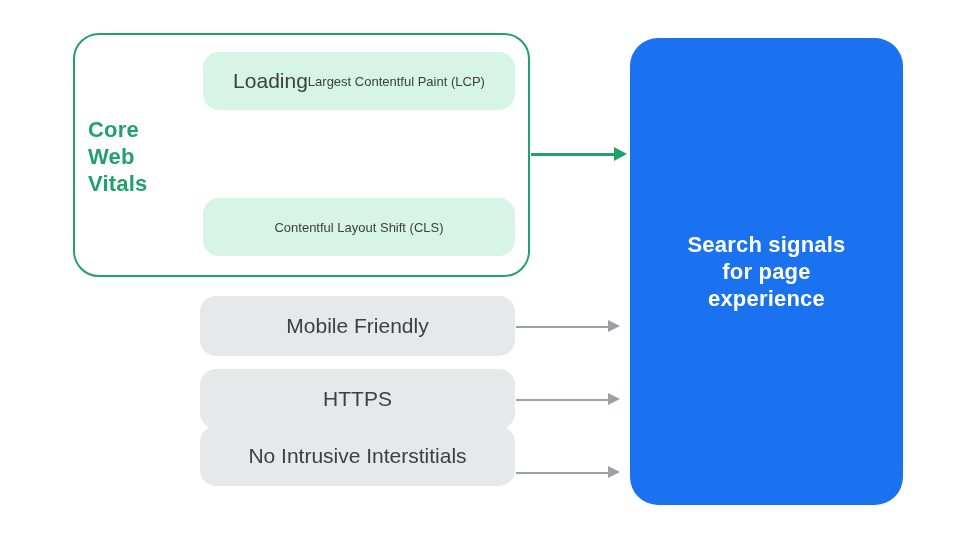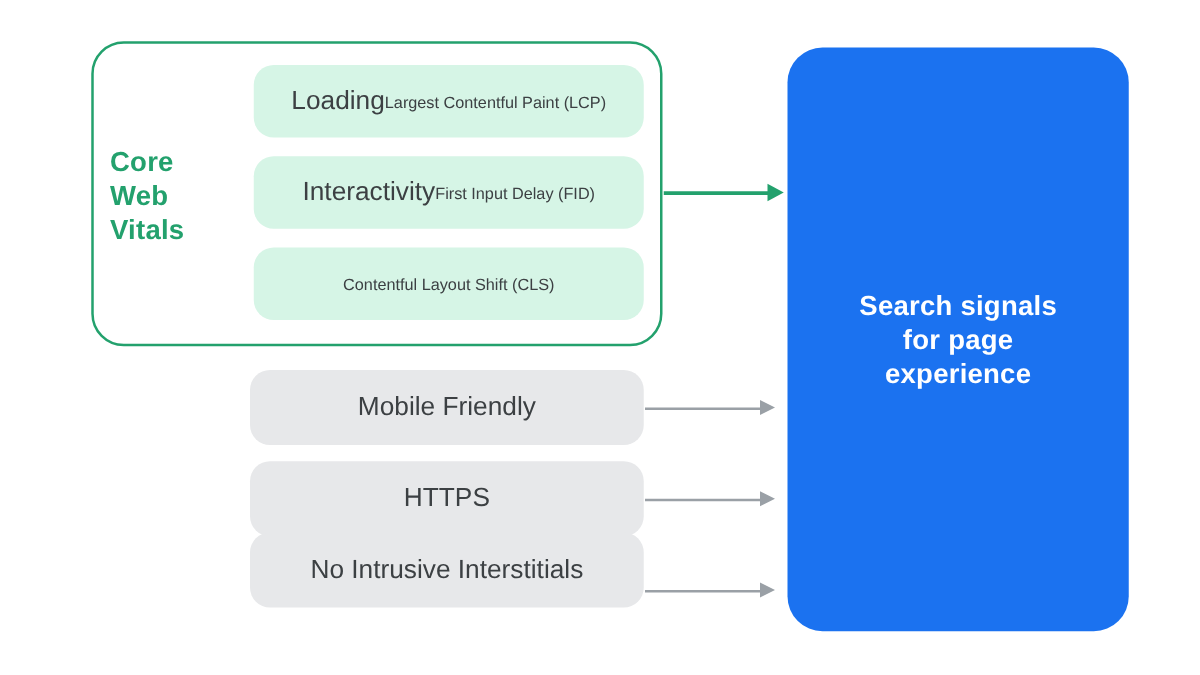--- a/index.html
+++ b/index.html
@@ -61,24 +61,20 @@
 
   <div class="cwv-box"></div>
   <div class="cwv-label">Core
 Web
 Vitals</div>
 
   <div class="pill green p1">
     <div class="title">Loading</div>
     <div class="subtitle">Largest Contentful Paint (LCP)</div>
   </div>
-  <div class="pill green p2">
-    <div class="title">Interactivity</div>
-    <div class="subtitle">First Input Delay (FID)</div>
-  </div>
   <div class="pill green p3">
     <div class="subtitle">Contentful Layout Shift (CLS)</div>
   </div>
 
   <div class="pill gray g1">
     <div class="title">Mobile Friendly</div>
   </div>
   <div class="pill gray g2">
     <div class="title">HTTPS</div>
   </div>

